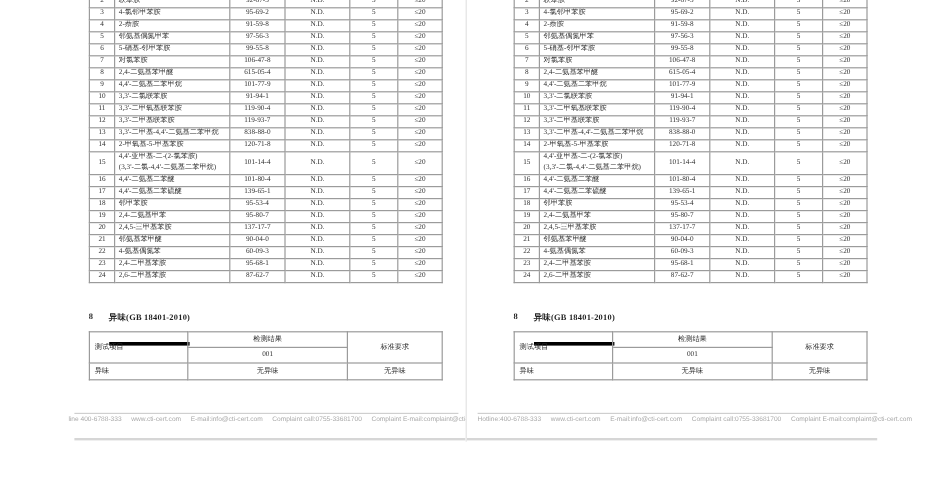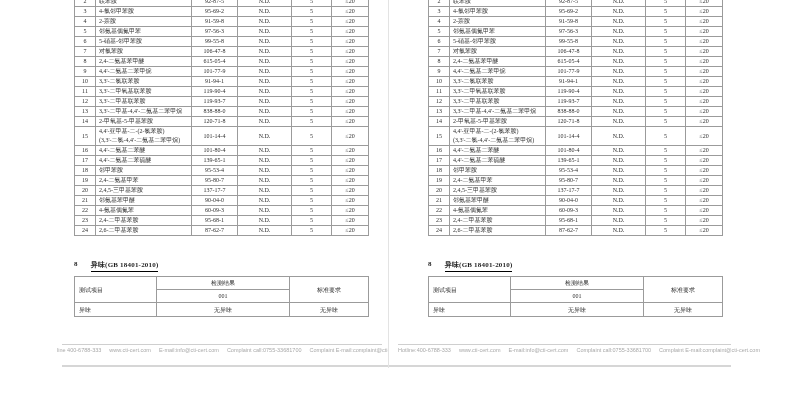--- a/index.html
+++ b/index.html
@@ -25,21 +25,21 @@
   }
   .amine-table td.c-name{text-align:left;padding:0 3px;}
 
   .section-heading{
     position:absolute;top:260px;
     font-size:7px;font-weight:bold;letter-spacing:0.2px;
     display:flex;gap:13px;color:#1f1f1f;
   }
   .page-left .section-heading{left:74px;}
   .page-right .section-heading{left:39px;}
-  .section-heading .sec-title{border-bottom:1px solid #000000;padding-bottom:1px;}
+  .section-heading .sec-title{border-bottom:3px solid #000000;padding-bottom:15px;}
 
   .odor-table{position:absolute;top:276px;width:294px;}
   .page-left .odor-table{left:74px;}
   .page-right .odor-table{left:39px;}
   .odor-table td{
     border:1px solid #9b9b9b;font-size:6px;line-height:8px;
     padding:0;text-align:center;overflow:hidden;
   }
   .odor-table .r1 td{height:12px;}
   .odor-table .r2 td{height:12px;}

